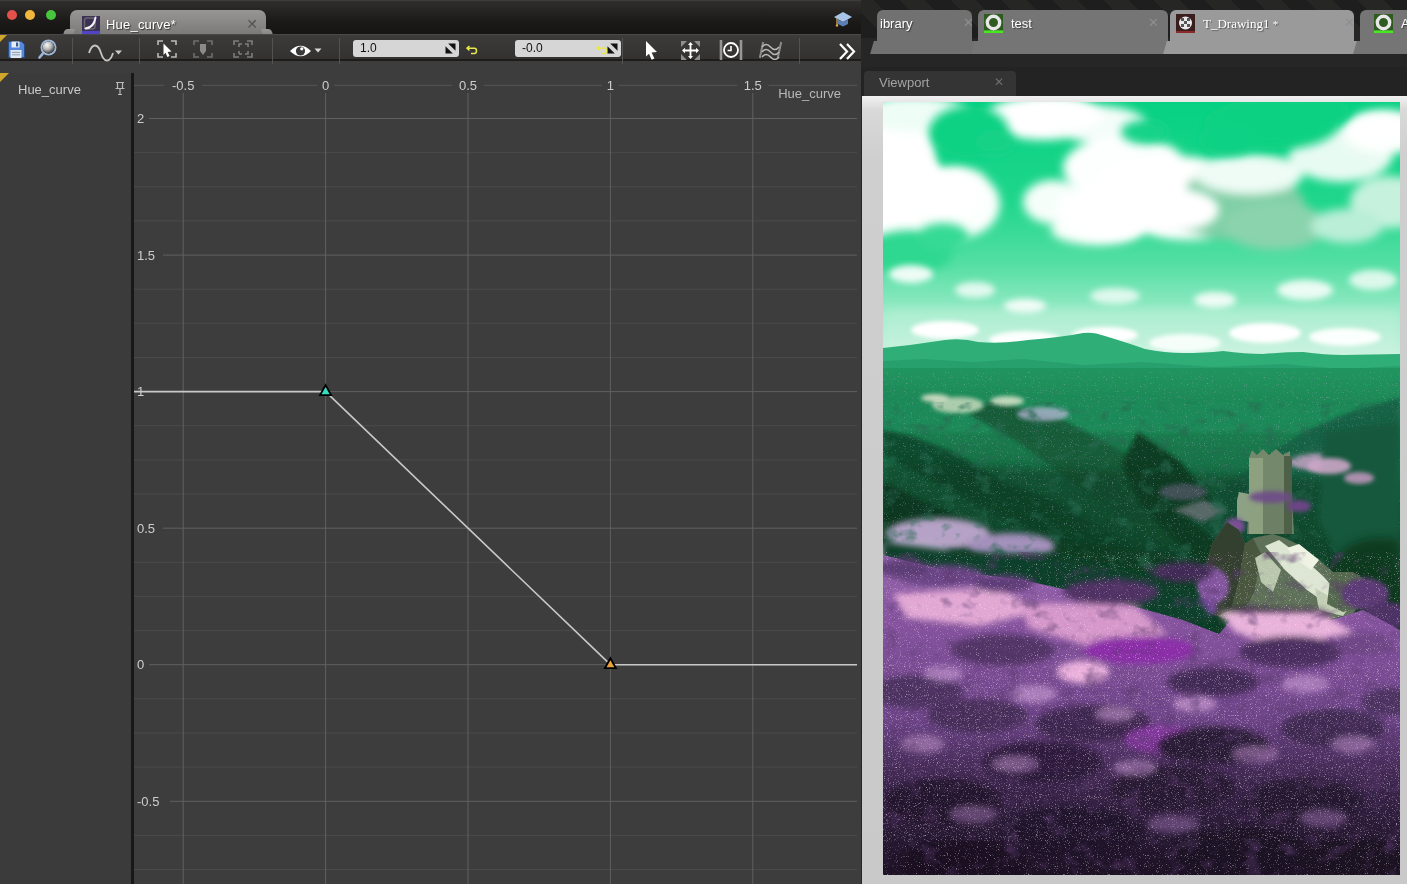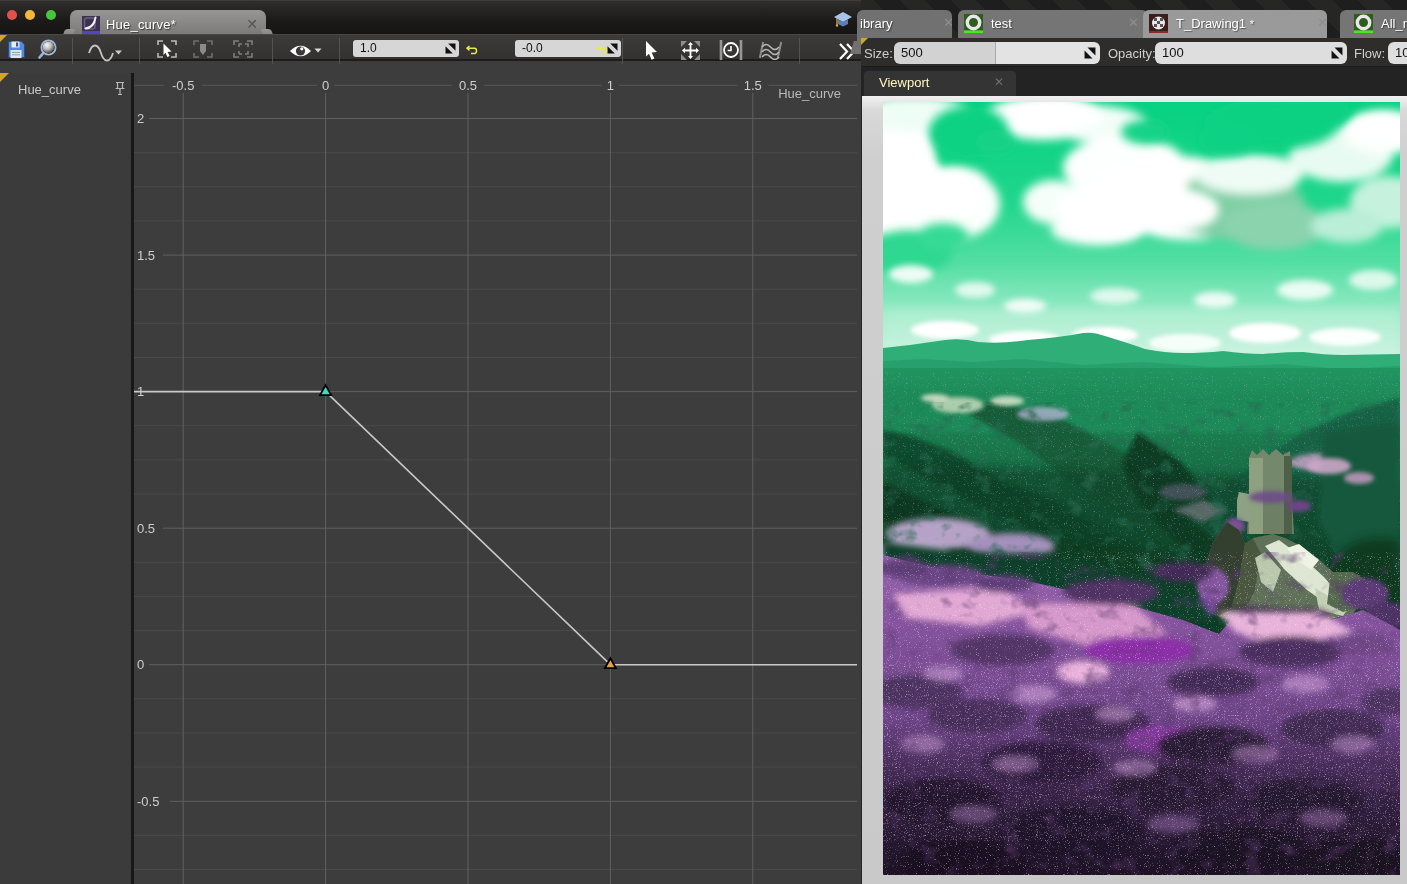--- a/index.html
+++ b/index.html
@@ -35,34 +35,34 @@
 #sidebar { left:0; top:73px; width:131px; height:811px; background:#3b3b3b; }
 #sidebar .t { position:absolute; left:18px; top:9px; color:#c9c9c9; font-size:13px; }
 #corner { left:0; top:73px; width:0; height:0; border-top:9px solid #cfa62a; border-right:9px solid transparent; }
 #vdiv { left:131px; top:73px; width:3px; height:811px; background:#181818; }
 #graph { left:134px; top:73px; width:723px; height:811px; background:#3d3d3d; }
 
 
 #rightpanel { left:861px; top:0; width:546px; height:884px; background:#262626; }
 #rtabs { left:0; top:0; width:546px; height:38px;
   background:repeating-linear-gradient(45deg,#1e1e1e 0 18px,#262625 18px 36px); }
-.rtab { position:absolute; top:10px; height:44px; border-radius:6px 6px 0 0; }
+.rtab { position:absolute; top:10px; height:44px; border-radius:6px 6px 0 0;margin-left:20px; }
 .rtab:before, .rtab:after { content:""; position:absolute; bottom:0; width:9px; height:13px; background:inherit; }
 .rtab:before { left:-5px; transform:skewX(-16deg); }
 .rtab:after { right:-5px; transform:skewX(16deg); }
 .rtab .ic { position:absolute; left:6px; top:4px; width:19px; height:19px; }
 .rtab .nm { position:absolute; top:6px; color:#fff; font-size:13px; text-shadow:1px 1px 1px rgba(0,0,0,.45); }
 .rtab .x { position:absolute; top:5px; color:#8e8e8e; font-size:13px; }
 #sizerow { left:0; top:38px; width:546px; height:29px; background:#2e2d2c; border-bottom:1px solid #1a1a1a; }
 #sizerow .lab { position:absolute; top:8px; color:#cfcfcf; font-size:13px; }
 .bigbox { position:absolute; top:4px; height:22px; background:#e0e0e0; border-radius:6px; color:#111; font-size:13px; line-height:22px; padding-left:7px; }
 .bigbox svg { position:absolute; right:4px; top:5px; }
 #vprow { left:0; top:67px; width:546px; height:29px; background:#232323; }
 #vptab { position:absolute; left:3px; top:4px; width:152px; height:25px; background:#343434; border-radius:4px 4px 0 0; }
-#vptab .nm { position:absolute; left:15px; top:4px; color:#fef9c3; font-size:13px; }
+#vptab .nm { position:absolute; left:15px; top:4px; color:#a3a3a3; font-size:13px; }
 #vptab .x { position:absolute; right:12px; top:4px; color:#6e6e6e; font-size:12px; }
 #canvas { left:1px; top:96px; width:545px; height:788px; background:linear-gradient(#f1f1f1,#d9d9d9 14px,#cfcfcf 60px,#c9c9c9); }
 #photo { left:21px; top:6px; width:517px; height:773px; }
 </style>
 </head>
 <body>
 <div id="stage">
 
 <div id="leftwin" class="abs">
   <div id="titlebar" class="abs">
@@ -309,21 +309,21 @@
     </div>
     <div class="rtab" style="left:97px;width:190px;background:#757575;">
       <svg class="ic" width="19" height="19" viewBox="0 0 19 19">
         <rect width="19" height="16.5" fill="#2e5c20"></rect>
         <rect y="16.5" width="19" height="2.5" fill="#46e81e"></rect>
         <circle cx="9.5" cy="8.5" r="6.2" fill="none" stroke="#e8e8e8" stroke-width="3.4"></circle>
       </svg>
       <div class="nm" style="left:33px;text-align:right;">test</div>
       <div class="x" style="left:170px;">✕</div>
     </div>
-    <div class="rtab" style="left:282px;width:184px;background:#9a9a9a;">
+    <div class="rtab" style="left:289px;width:184px;background:#9a9a9a;font-family:Liberation Serif, serif;">
       <svg class="ic" width="19" height="19" viewBox="0 0 19 19">
         <rect width="19" height="19" fill="#3a1d1d"></rect>
         <rect y="17" width="19" height="2" fill="#8a2a2a"></rect>
         <g fill="#e8e8e8">
               <circle cx="9.5" cy="9" r="6.5"></circle>
             </g>
         <g fill="#555">
               <rect x="5" y="4" width="3" height="3"></rect>
               <rect x="11" y="4" width="3" height="3"></rect>
               <rect x="8" y="7" width="3" height="3"></rect>
@@ -337,39 +337,20 @@
     <div class="rtab" style="left:479px;width:80px;background:#757575;">
       <svg class="ic" style="left:14px;" width="19" height="19" viewBox="0 0 19 19">
         <rect width="19" height="16.5" fill="#2e5c20"></rect>
         <rect y="16.5" width="19" height="2.5" fill="#46e81e"></rect>
         <circle cx="9.5" cy="8.5" r="6.2" fill="none" stroke="#e8e8e8" stroke-width="3.4"></circle>
       </svg>
       <div class="nm" style="left:41px;">All_nod</div>
     </div>
   </div>
 
-  <div id="sizerow" class="abs">
-    <div style="position:absolute;left:0;top:0;width:0;height:0;border-top:7px solid #cfa62a;border-right:7px solid transparent;"></div>
-    <div class="lab" style="left:3px;">Size:</div>
-    <div class="bigbox" style="left:33px;width:206px;background:linear-gradient(90deg,#d2d2d2 0 49%,#a9a9a9 49% 49.6%,#e3e3e3 49.6%);">500
-      <svg width="12" height="12" viewBox="0 0 11 11">
-            <polygon points="3.2,0.5 10.5,0.5 10.5,7.8" fill="#111"></polygon>
-            <polygon points="0.5,3.2 7.8,10.5 0.5,10.5" fill="#111"></polygon>
-          </svg>
-    </div>
-    <div class="lab" style="left:247px;">Opacity:</div>
-    <div class="bigbox" style="left:294px;width:192px;background:#dedede;">100
-      <svg width="12" height="12" viewBox="0 0 11 11">
-            <polygon points="3.2,0.5 10.5,0.5 10.5,7.8" fill="#111"></polygon>
-            <polygon points="0.5,3.2 7.8,10.5 0.5,10.5" fill="#111"></polygon>
-          </svg>
-    </div>
-    <div class="lab" style="left:493px;">Flow:</div>
-    <div class="bigbox" style="left:527px;width:19px;border-radius:6px 0 0 6px;background:#dedede;">10</div>
-  </div>
 
   <div id="vprow" class="abs">
     <div id="vptab">
       <div class="nm">Viewport</div>
       <div class="x">✕</div>
     </div>
   </div>
 
   <div id="canvas" class="abs">
     <div id="photo" class="abs">

